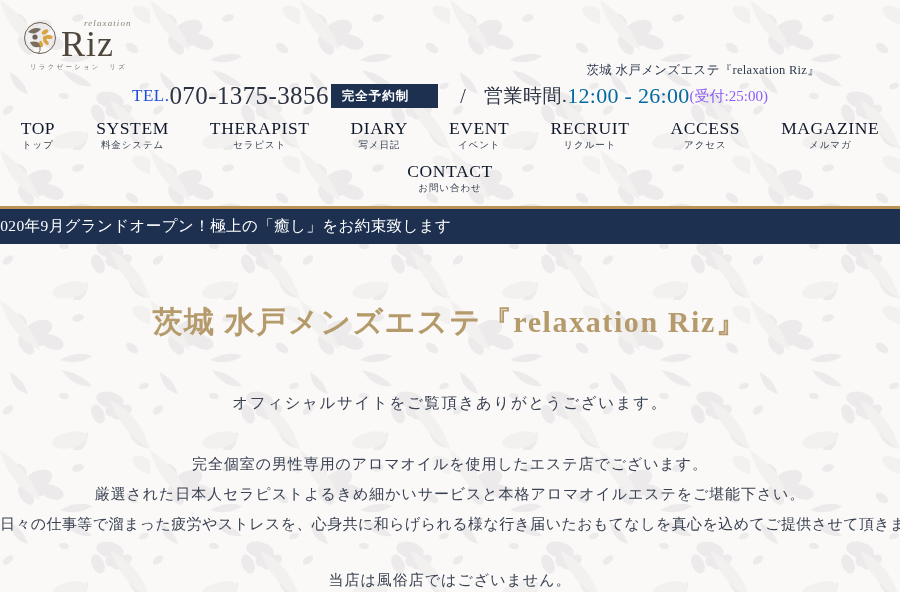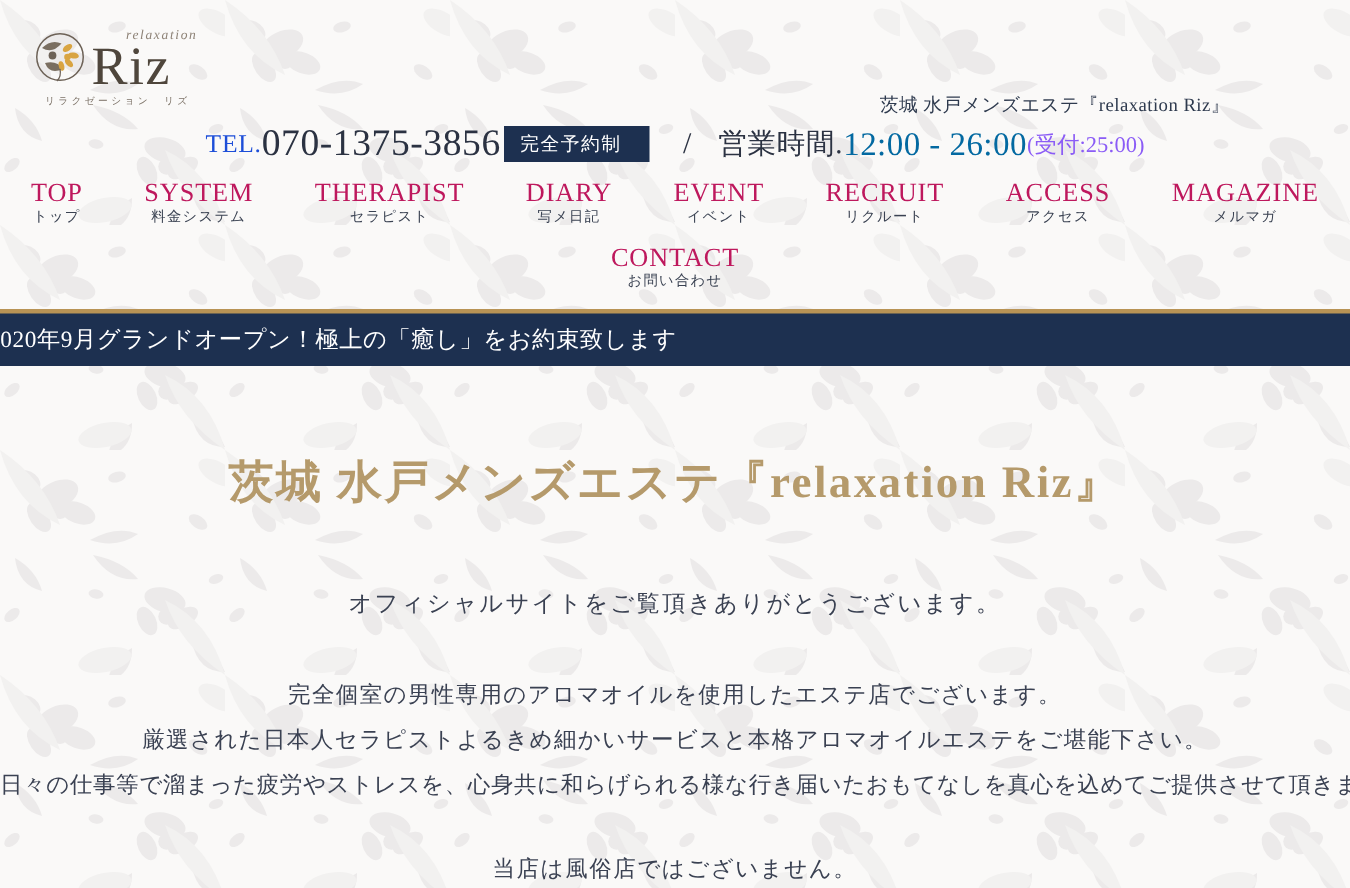--- a/index.html
+++ b/index.html
@@ -87,23 +87,23 @@
     letter-spacing: 0.4px;
     margin-right: 2px;
     font-weight: 400;
   }
   .reserve-badge {
     display: inline-block;
     background: #1d3050;
     color: #ffffff;
     font-family: "DejaVu Sans", "Liberation Sans", sans-serif;
     font-size: 12.5px;
-    font-weight: 400;
+    font-weight: 700;
     letter-spacing: 1px;
-    padding: 5px 19px 6px 11px;
+    padding: 5px 29px 6px 11px;
     line-height: 1.1;
     margin-right: 22px;
   }
   .sep-slash {
     font-size: 20px;
     color: #2b3242;
     margin-right: 18px;
   }
   .hours-label {
     font-size: 19px;
@@ -134,21 +134,21 @@
   }
   .nav-item {
     text-align: center;
     cursor: pointer;
     line-height: 1;
     padding: 0 2px;
   }
   .nav-en {
     display: block;
     font-size: 17.5px;
-    color: #be185d;
+    color: #0f172a;
     letter-spacing: 0.6px;
     line-height: 1.25;
   }
   .nav-jp {
     display: block;
     font-size: 9.5px;
     color: #3a4252;
     letter-spacing: 0.9px;
     margin-top: 0;
     font-family: "DejaVu Sans", "Liberation Sans", sans-serif;

